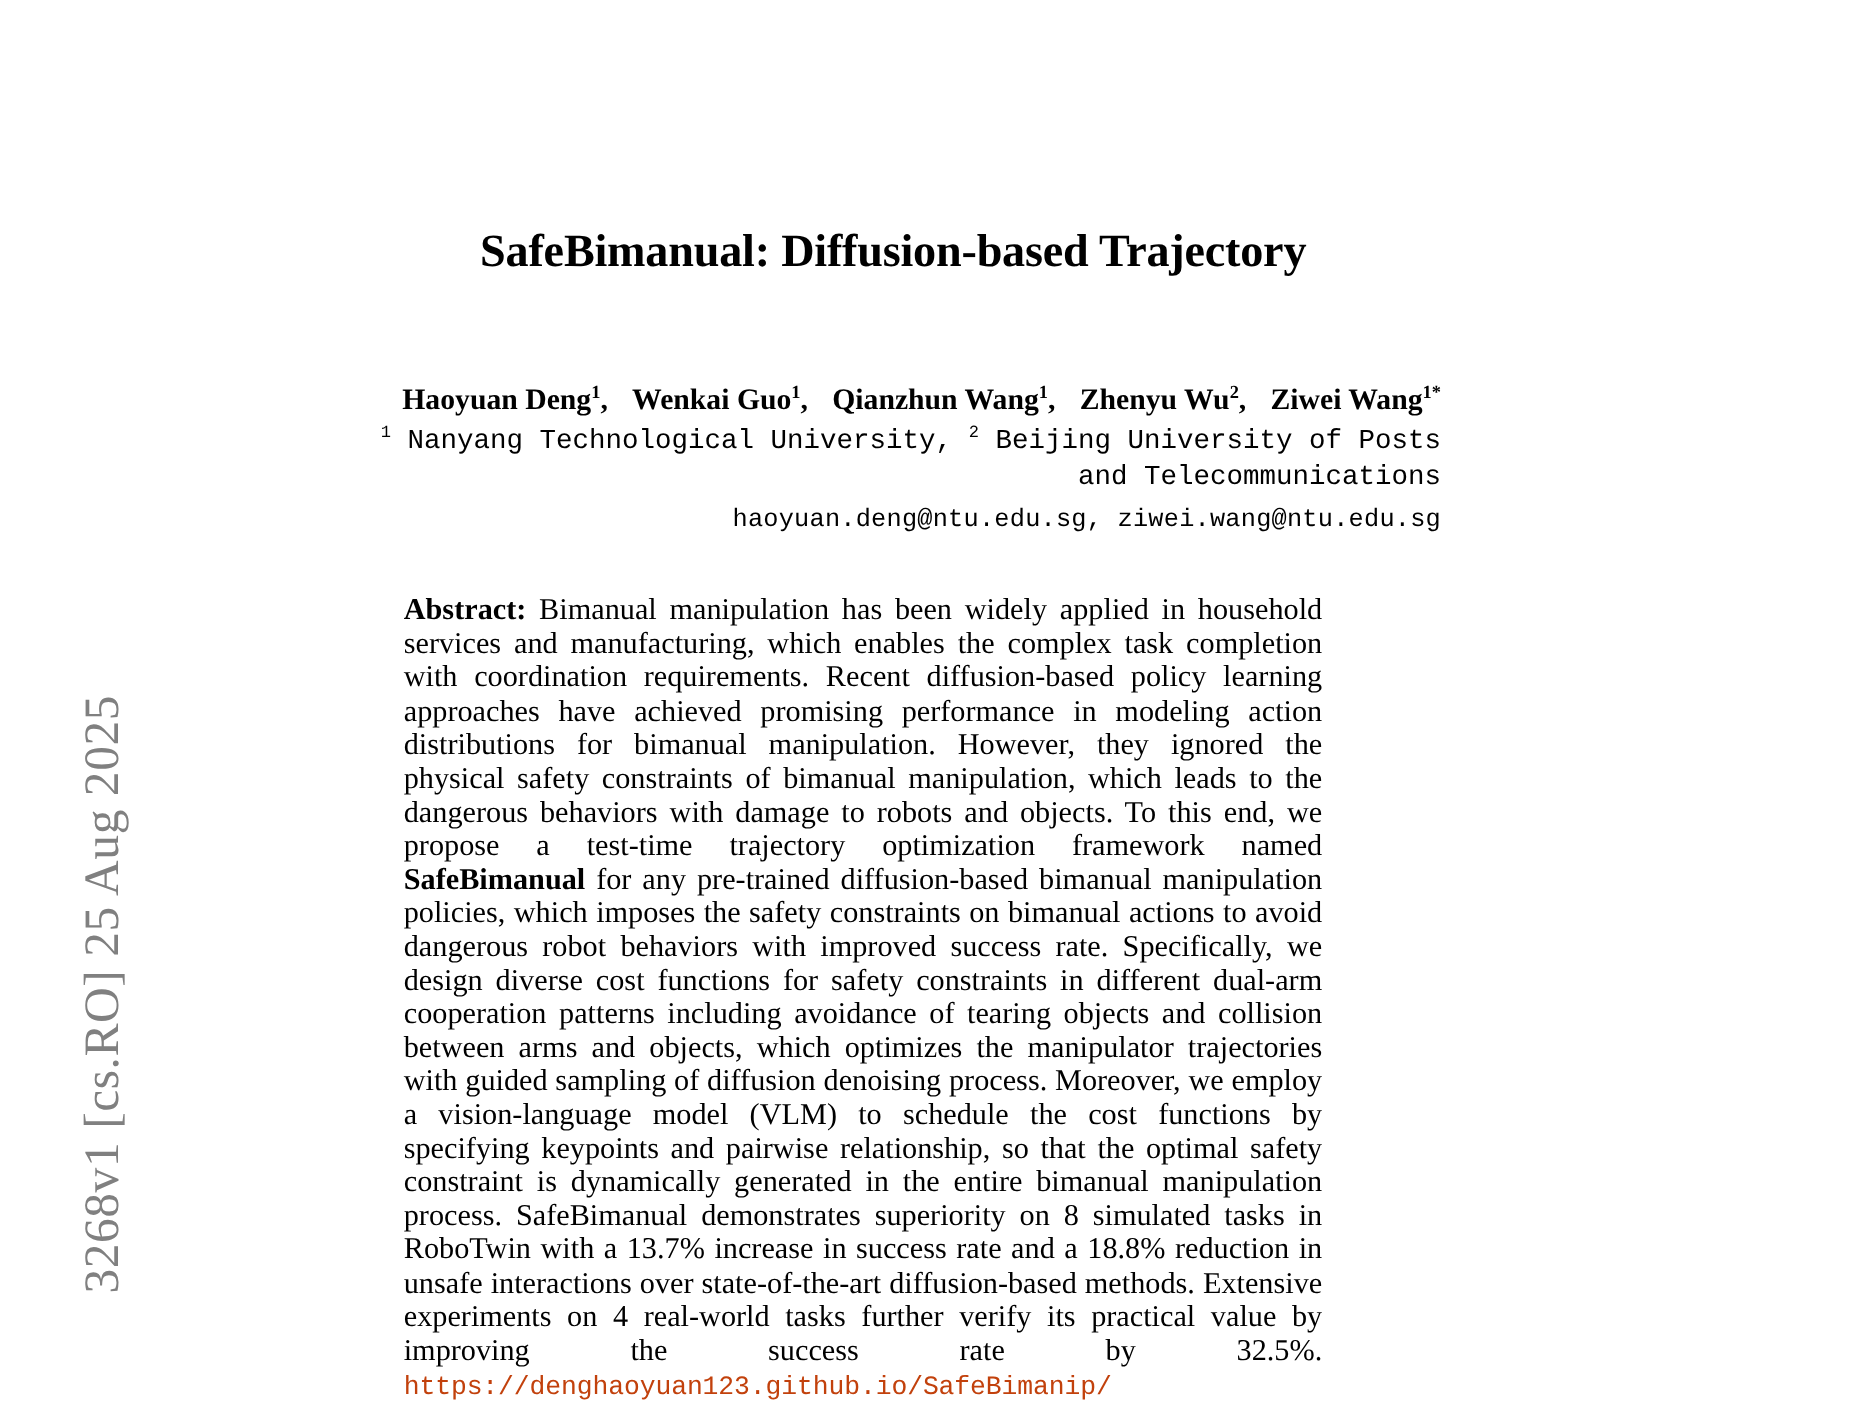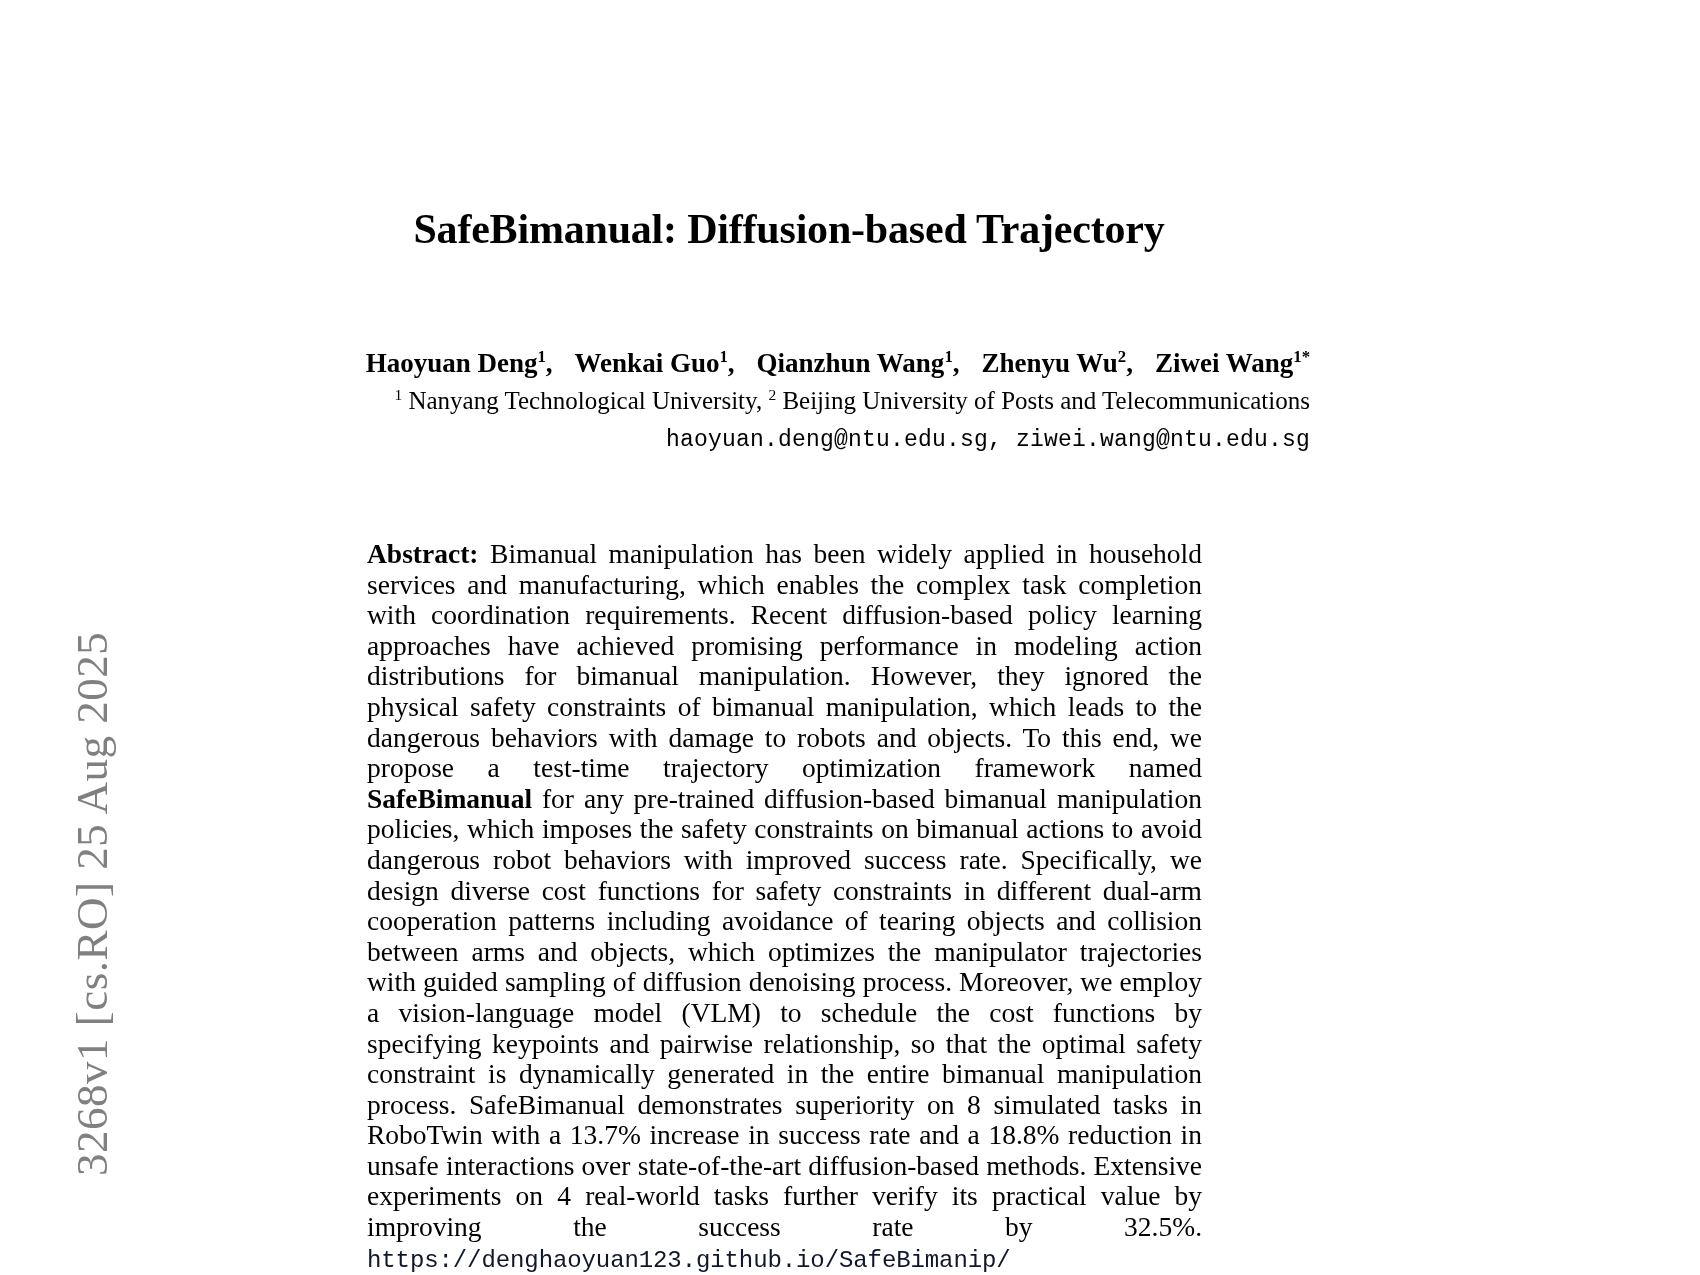--- a/index.html
+++ b/index.html
@@ -30,21 +30,21 @@
     letter-spacing: 0.5px;
     color: #808080;
     white-space: nowrap;
     text-align: left;
     user-select: none;
   }
 
   
   .title-block {
     position: absolute;
-    left: 289px;
+    left: 312px;
     top: 203px;
     width: 1000px;
     text-align: center;
   }
   .paper-title {
     font-family: "Liberation Serif", "DejaVu Serif", serif;
     font-weight: bold;
     font-size: 42px;
     line-height: 1.26;
     letter-spacing: -0.2px;
@@ -64,21 +64,21 @@
     font-weight: bold;
     font-size: 27px;
     line-height: 1.15;
     white-space: nowrap;
   }
   .author-line .author-sep {
     display: inline-block;
     width: 22px;
   }
   .affil-line {
-    font-family: Liberation Serif, serif;
+    font-family: Liberation Mono, monospace;
     font-size: 25px;
     line-height: 1.3;
     margin-top: 6px;
   }
   .email-line {
     font-family: Liberation Mono, monospace;
     font-size: 23px;
     line-height: 1.35;
     margin-top: 7px;
     letter-spacing: 0.2px;
@@ -107,21 +107,21 @@
   }
   .abstract-label {
     font-weight: bold;
   }
   b.strong {
     font-weight: bold;
   }
   .paper-url {
     font-family: "Liberation Mono", "DejaVu Sans Mono", monospace;
     font-size: 24px;
-    color: #0f172a;
+    color: #c2410c;
     text-decoration: none;
     letter-spacing: -0.1px;
     margin-top: 40px;
   }
 </style>
 </head>
 <body>
 
 <div class="page">
 

